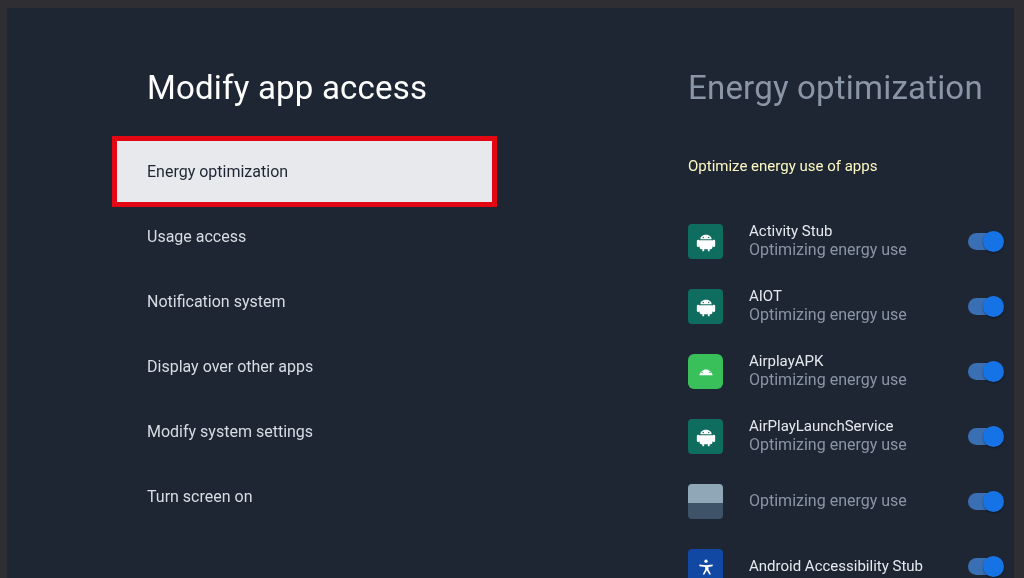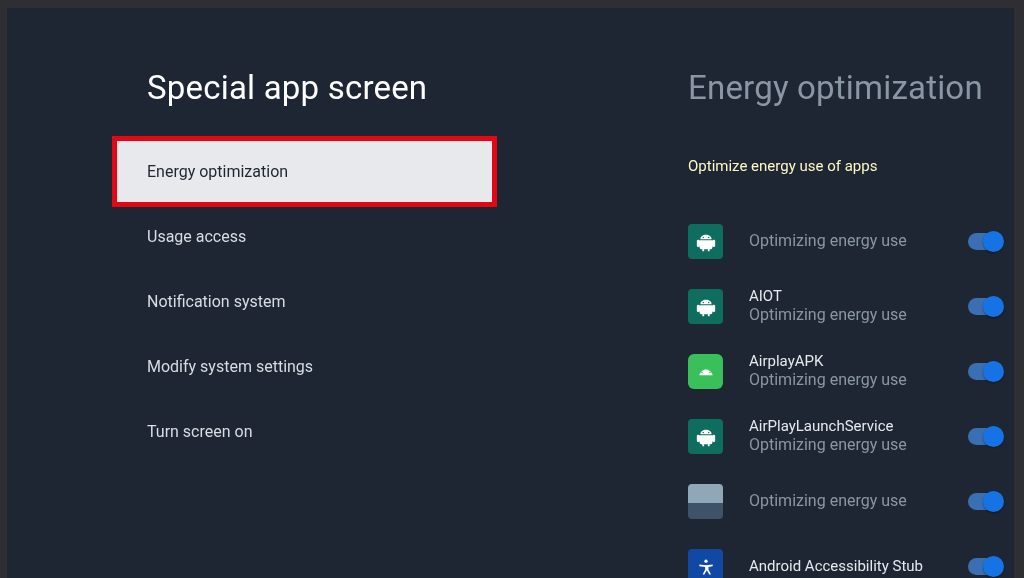--- a/index.html
+++ b/index.html
@@ -132,32 +132,35 @@
     background: linear-gradient(#8fa7b6 0%, #8fa7b6 55%, #3e5367 55%, #3e5367 100%);
   }
   .ico-blue { background: #1048a3; }
 </style>
 </head>
 <body>
 
 <div class="screen">
 
   <div class="left-pane">
-    <h1 class="left-title">Special app screen</h1>
+    <h1 class="left-title">Modify app access</h1>
     <div class="menu-list">
       <div class="menu-item selected">
         <span>Energy optimization</span>
       </div>
       <div class="menu-item">
         <span>Usage access</span>
       </div>
       <div class="menu-item">
         <span>Notification system</span>
       </div>
       <div class="menu-item">
+        <span>Display over other apps</span>
+      </div>
+      <div class="menu-item">
         <span>Modify system settings</span>
       </div>
       <div class="menu-item">
         <span>Turn screen on</span>
       </div>
     </div>
   </div>
 
   <div class="right-pane">
     <h1 class="right-title">Energy optimization</h1>
@@ -165,20 +168,21 @@
 
     <div class="app-list">
 
       <div class="app-row">
         <div class="app-icon ico-teal">
           <svg viewBox="0 0 24 24" width="22" height="22">
               <path d="M6 8c0-2 2.7-4 6-4s6 2 6 4v1H6V8zm-1 2h14v8a2 2 0 0 1-2 2h-1v2h-2v-2h-4v2H8v-2H7a2 2 0 0 1-2-2v-8zm-3 1a1.5 1.5 0 0 1 3 0v5a1.5 1.5 0 0 1-3 0v-5zm17 0a1.5 1.5 0 0 1 3 0v5a1.5 1.5 0 0 1-3 0v-5zM9 6.2a.8.8 0 1 0 0 1.6.8.8 0 0 0 0-1.6zm6 0a.8.8 0 1 0 0 1.6.8.8 0 0 0 0-1.6z"></path>
             </svg>
         </div>
         <div class="app-info">
+          <div class="app-name">Activity Stub</div>
           <div class="app-status">Optimizing energy use</div>
         </div>
         <div class="toggle"></div>
       </div>
 
       <div class="app-row">
         <div class="app-icon ico-teal">
           <svg viewBox="0 0 24 24" width="22" height="22">
               <path d="M6 8c0-2 2.7-4 6-4s6 2 6 4v1H6V8zm-1 2h14v8a2 2 0 0 1-2 2h-1v2h-2v-2h-4v2H8v-2H7a2 2 0 0 1-2-2v-8zm-3 1a1.5 1.5 0 0 1 3 0v5a1.5 1.5 0 0 1-3 0v-5zm17 0a1.5 1.5 0 0 1 3 0v5a1.5 1.5 0 0 1-3 0v-5zM9 6.2a.8.8 0 1 0 0 1.6.8.8 0 0 0 0-1.6zm6 0a.8.8 0 1 0 0 1.6.8.8 0 0 0 0-1.6z"></path>
             </svg>

